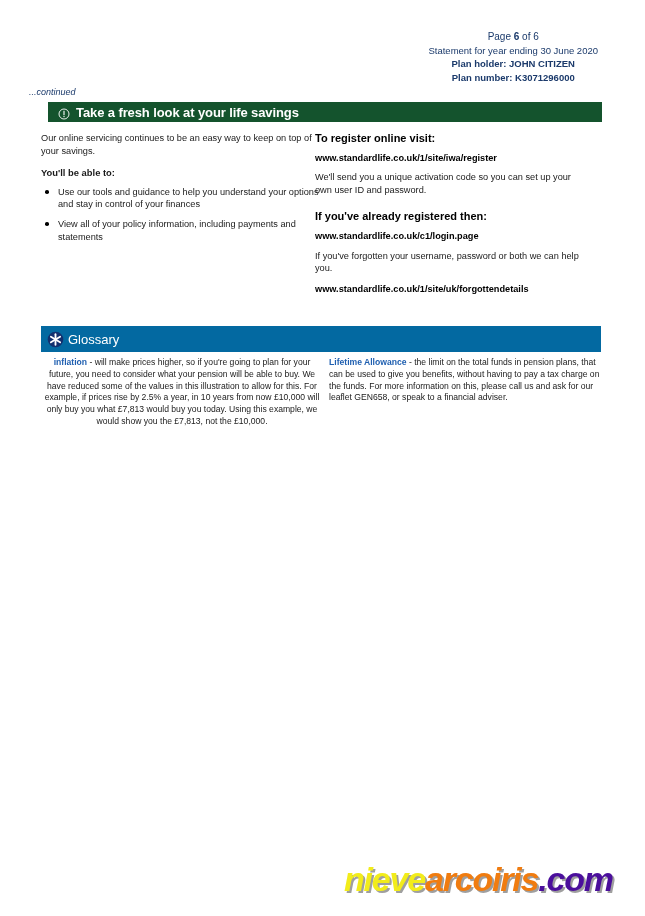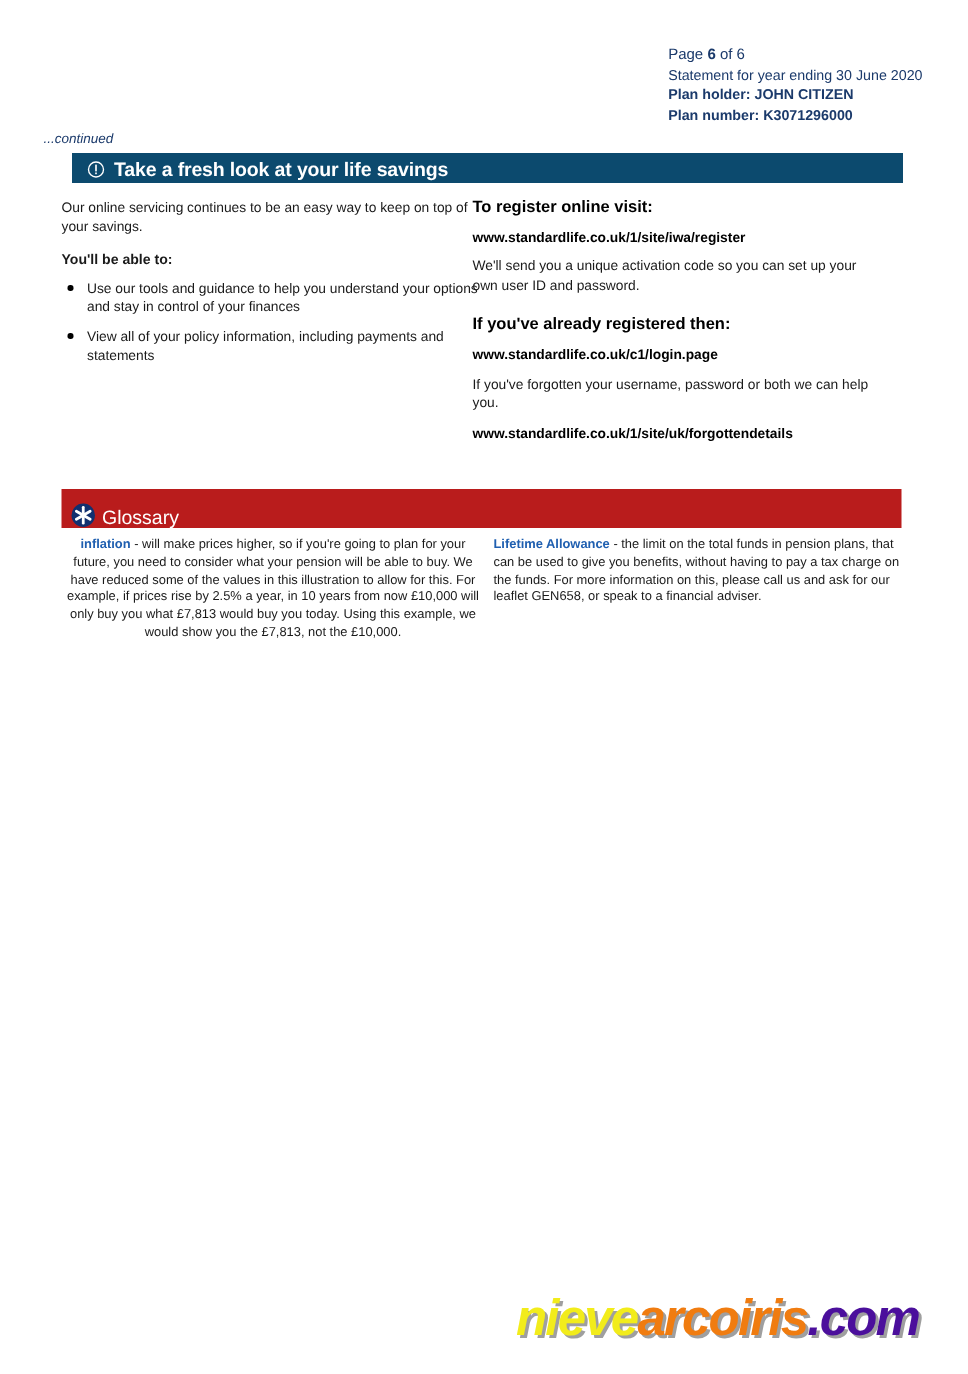--- a/index.html
+++ b/index.html
@@ -13,22 +13,22 @@
     position: relative;
     font-family: "Liberation Sans", sans-serif;
     color: #1a1a1a;
     overflow: hidden;
   }
 
   
   .doc-header {
     position: absolute;
     top: 30px;
-    right: 30px;
-    text-align: left;
+    right: 47px;
+    text-align: center;
     color: #1b3a6b;
     font-size: 9.5px;
     line-height: 13.5px;
   }
   .doc-header .hdr-line { white-space: nowrap; }
   .doc-header b { font-weight: bold; }
   .hdr-page { font-size: 10px; }
   .hdr-statement { font-size: 9.5px; }
   .hdr-holder, .hdr-number { font-weight: bold; font-size: 9.5px; }
 
@@ -42,21 +42,21 @@
     color: #1b3a6b;
   }
 
   
   .banner-orange {
     position: absolute;
     left: 48px;
     top: 102px;
     width: 554px;
     height: 20px;
-    background: #0c4a6e;
+    background: #14532d;
     display: flex;
     align-items: center;
   }
   .banner-orange .banner-icon {
     width: 12px;
     height: 12px;
     margin-left: 10px;
     margin-right: 6px;
     flex: 0 0 auto;
   }
@@ -130,23 +130,23 @@
   .rh-text { margin: 0 0 8px 0; }
   .rh-plain { margin: 0 0 7px 0; }
 
   
   .banner-blue {
     position: absolute;
     left: 41px;
     top: 326px;
     width: 560px;
     height: 26px;
-    background: #b91c1c;
+    background: #0369a1;
     display: flex;
-    align-items: flex-end;
+    align-items: center;
   }
   .banner-blue .banner-icon {
     width: 17px;
     height: 17px;
     margin-left: 6px;
     margin-right: 4px;
     flex: 0 0 auto;
   }
   .banner-blue .banner-title {
     color: #ffffff;

